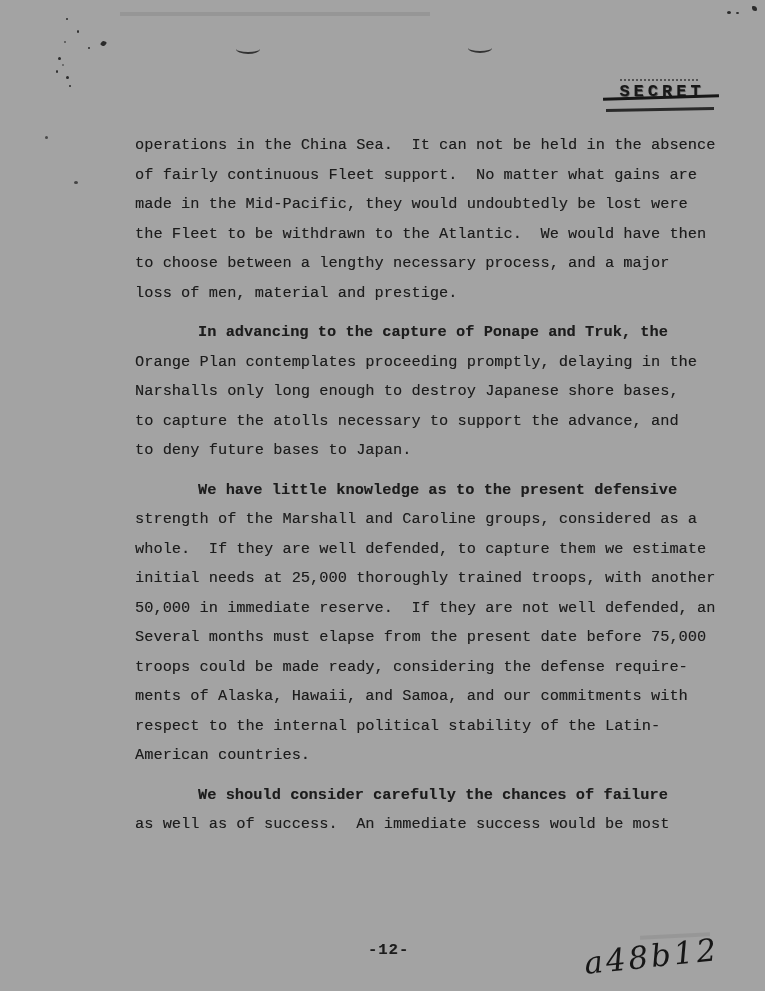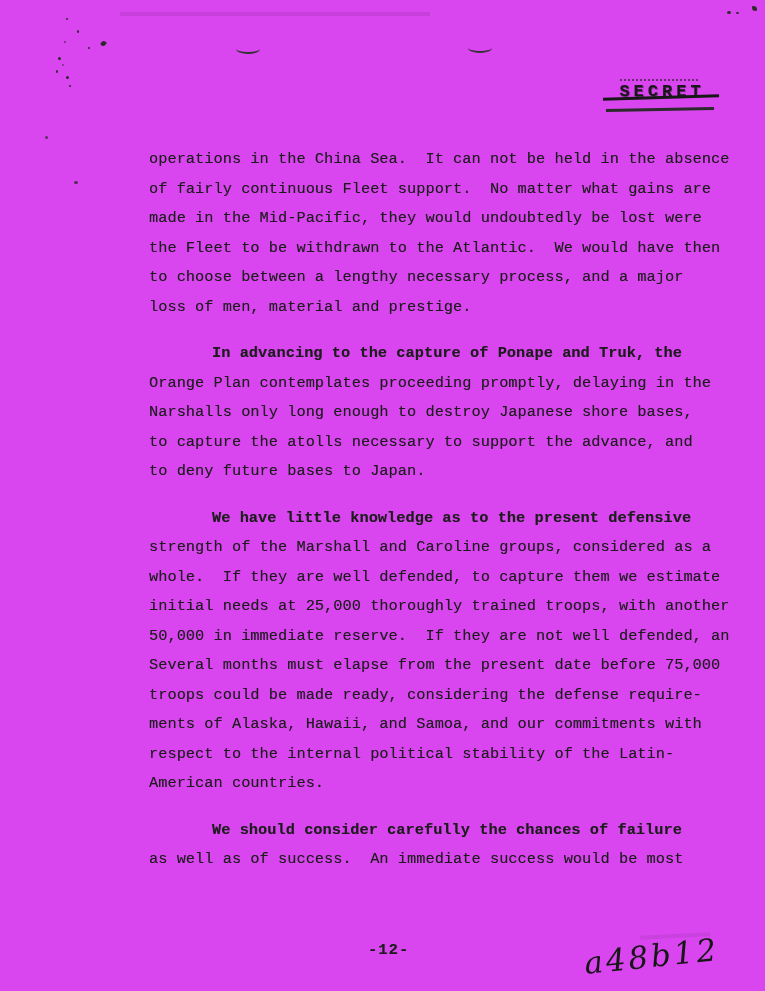--- a/index.html
+++ b/index.html
@@ -1,28 +1,28 @@
 <!DOCTYPE html>
 <html><head>
 <meta charset="utf-8">
 <style>
   html, body { margin: 0; padding: 0; background: #ffffff; }
   .page {
     position: relative;
     width: 765px;
     height: 991px;
-    background: #d946ef;
+    background: #a3a3a3;
     overflow: hidden;
     font-family: "Liberation Mono", "DejaVu Sans Mono", monospace;
     color: #1c1c1c;
   }
 
   
   .body-text { position: absolute; left: 132px; top: 128px; width: 620px; }
-  .para { margin: 17px; }
+  .para { margin: 3px; }
   .para + .para { margin-top: 10px; }
   .line {
     white-space: pre;
     font-size: 15.2px;
     line-height: 29.5px;
     height: 29.5px;
     letter-spacing: 0.1px;
     text-shadow: 0.3px 0.3px 0.6px rgba(25,25,25,0.4);
   }
   .line.indent { padding-left: 63px; font-weight: bold; }

